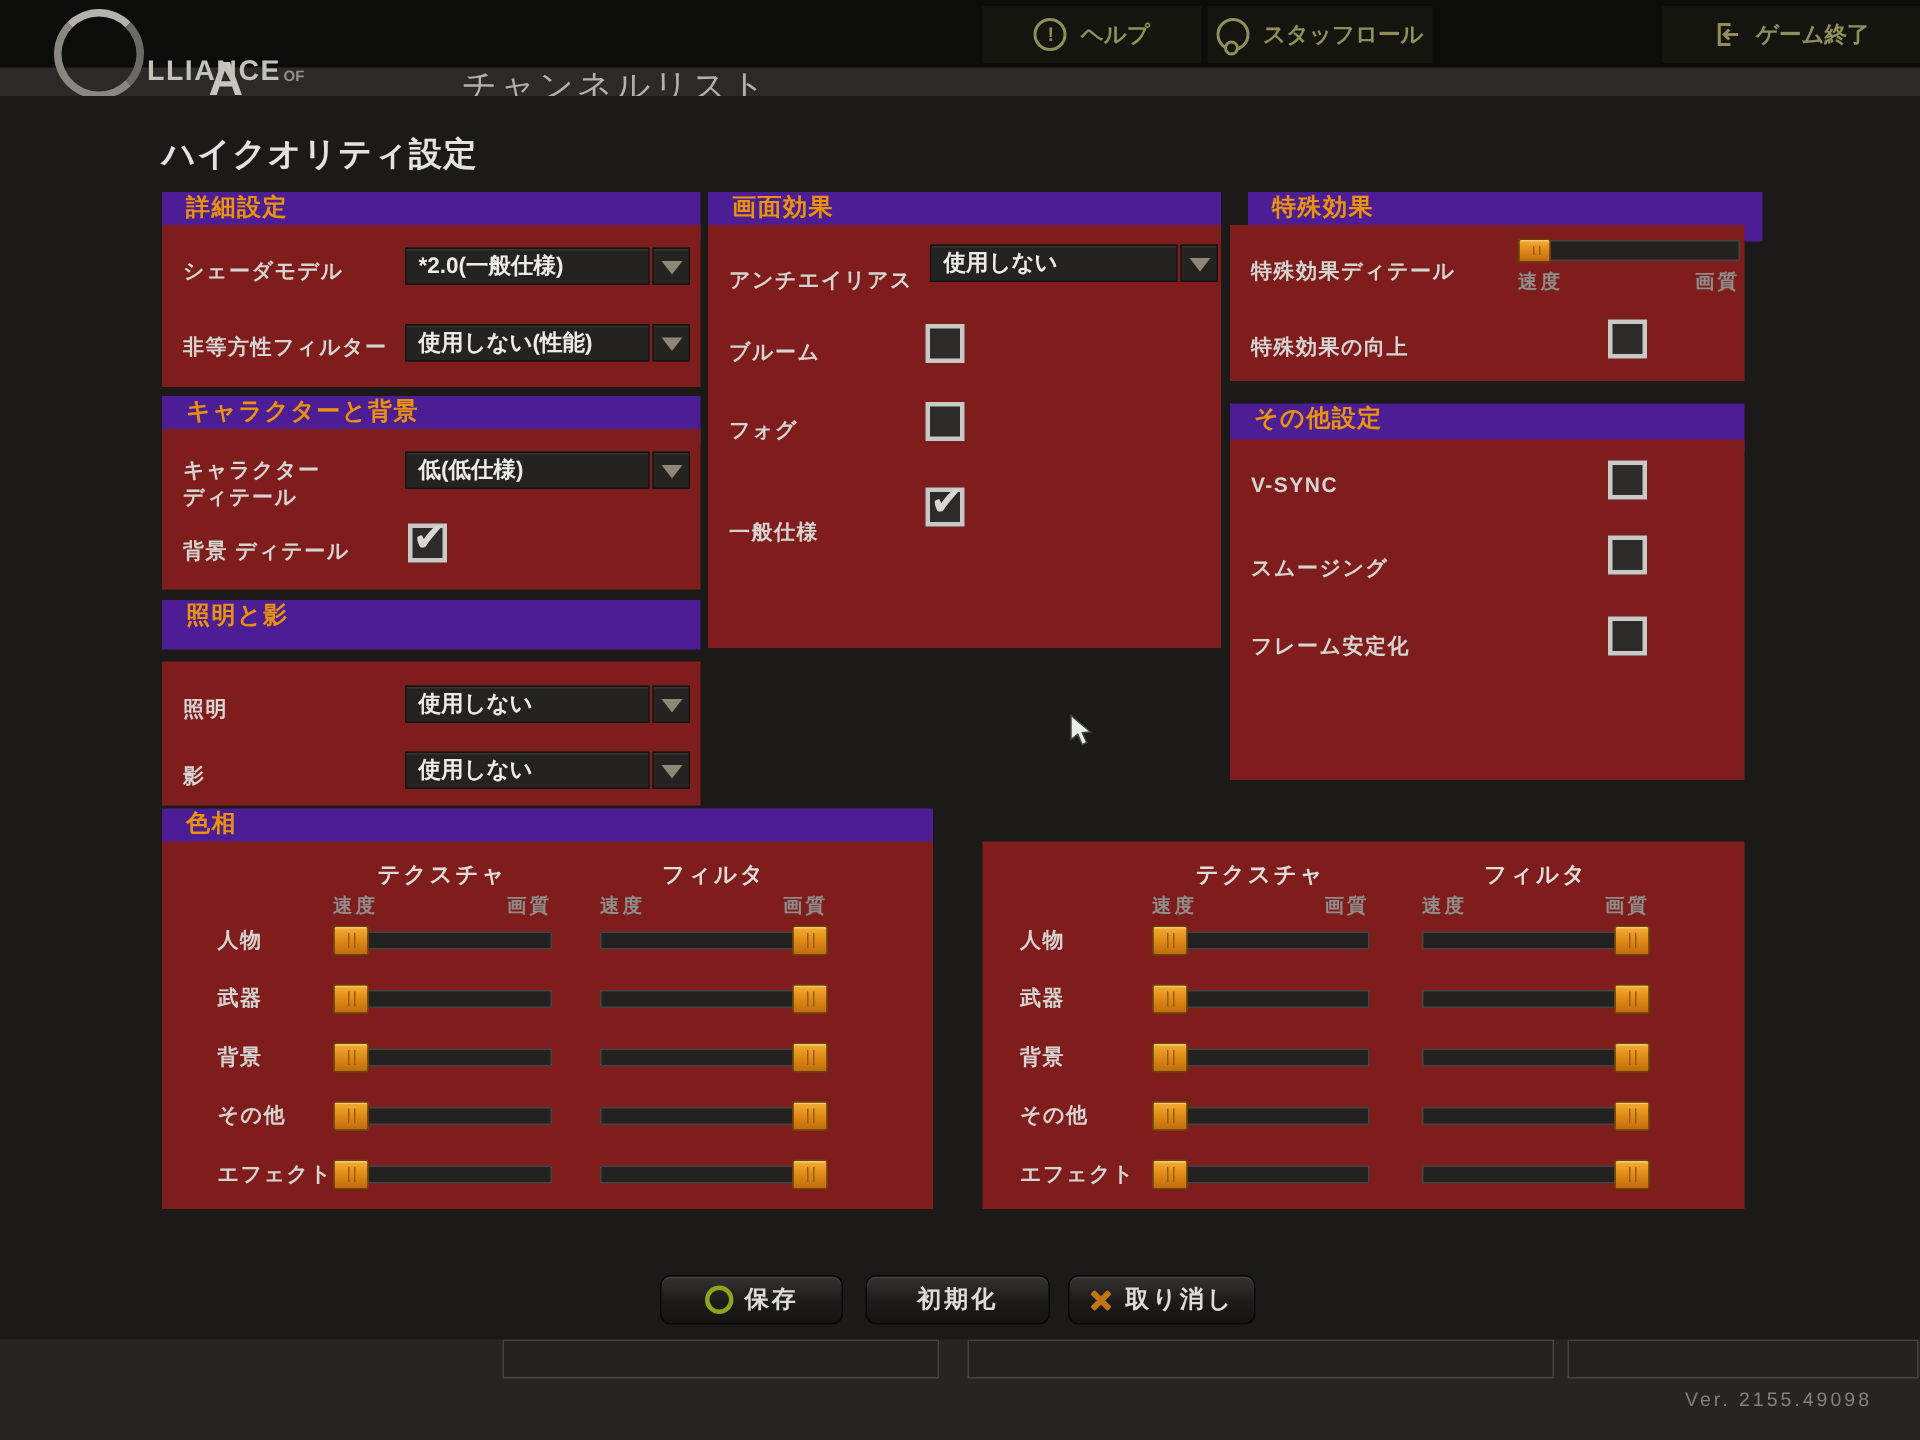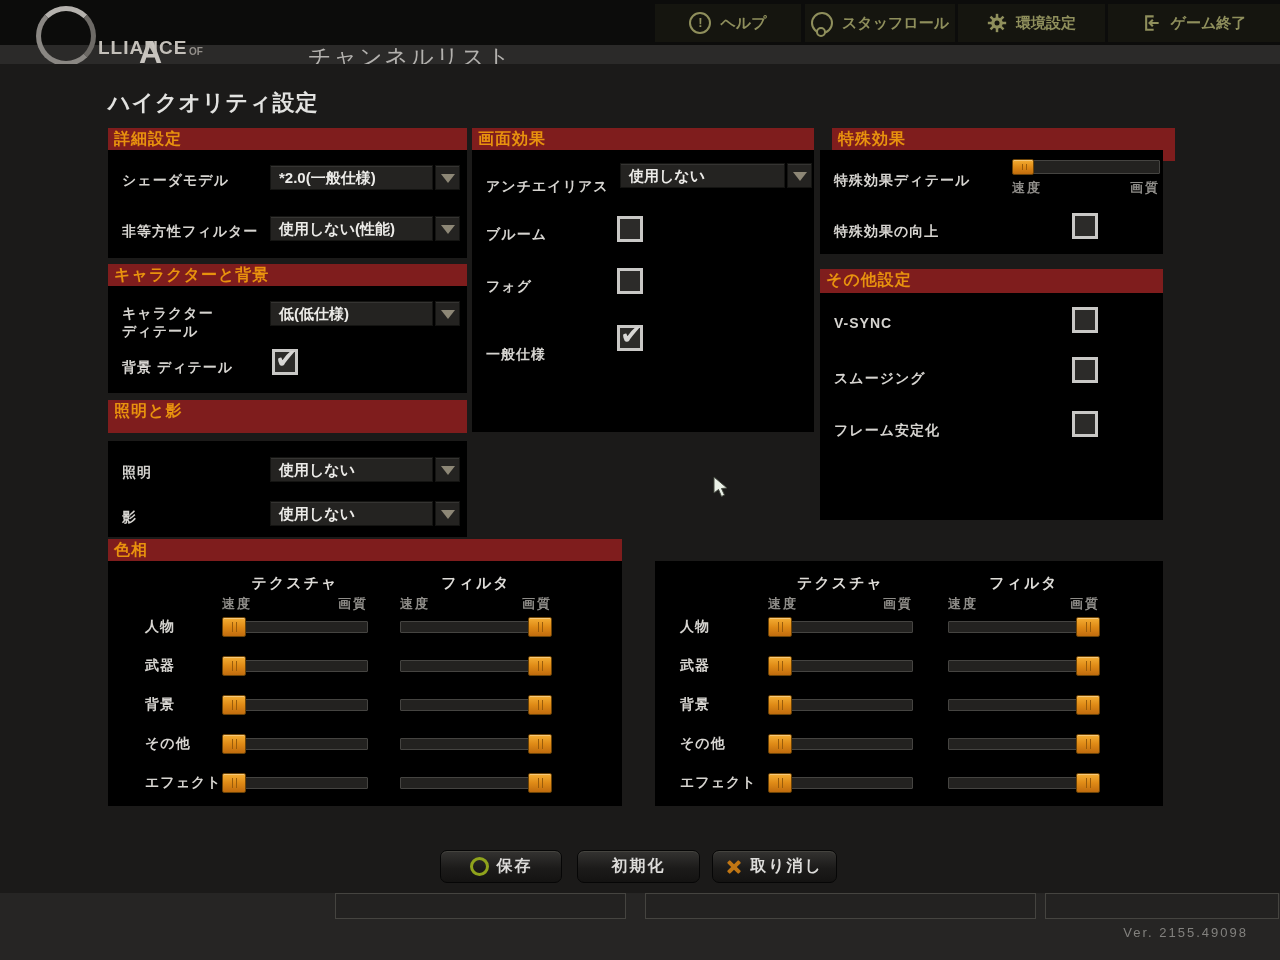--- a/index.html
+++ b/index.html
@@ -26,24 +26,24 @@
               color:#c4c0ba;letter-spacing:1px;z-index:2;}
   .brand-of{position:absolute;left:189px;top:46px;font-size:10px;font-weight:bold;color:#938f8a;z-index:2;}
   .pagetitle{position:absolute;left:308px;top:42px;font-size:23px;color:#b3b1ae;letter-spacing:2px;}
   .bottomstrip{position:absolute;left:0;top:893px;width:1280px;height:67px;background:#262524;}
   .fbox{position:absolute;top:893px;height:24px;border:1px solid #454440;background:#232221;}
   .version{position:absolute;right:32px;top:925px;font-size:13px;color:#82817e;letter-spacing:2px;}
 
   
   .overlay{position:absolute;left:0;top:64px;width:1280px;height:829px;background:#1b1a19;z-index:5;}
   .dlg-title{position:absolute;left:108px;top:24px;font-size:22px;font-weight:bold;color:#e2e2e0;letter-spacing:1px;}
-  .sechead{position:absolute;background:#7f1d1d;color:#e8920e;font-weight:bold;font-size:16px;
-           line-height:22px;height:33px;padding-left:6px;box-sizing:border-box;letter-spacing:1px;}
+  .sechead{position:absolute;background:#4c1d95;color:#e8920e;font-weight:bold;font-size:16px;
+           line-height:22px;height:33px;padding-left:16px;box-sizing:border-box;letter-spacing:1px;}
   .sechead .note{color:#e6e4e0;font-size:14px;font-weight:bold;letter-spacing:2px;margin-left:58px;}
-  .panel{position:absolute;background:#000000;}
+  .panel{position:absolute;background:#7f1d1d;}
   .lbl{position:absolute;font-size:14px;font-weight:bold;color:#d6d4d0;letter-spacing:1px;white-space:nowrap;}
 
   
   .drop{position:absolute;display:flex;height:25px;}
   .drop .val{flex:1;background:#242321;border:1px solid #141412;
              box-shadow:inset 0 1px 0 rgba(255,255,255,.08);color:#ecebe8;
              font-weight:bold;font-size:15px;line-height:23px;padding:0 8px;
              white-space:nowrap;overflow:hidden;box-sizing:border-box;}
   .drop .arr{width:25px;margin-left:2px;background:#242321;border:1px solid #141412;
              box-shadow:inset 0 1px 0 rgba(255,255,255,.08);display:flex;
@@ -92,39 +92,20 @@
 <div class="stage">
 
   <div class="topbar">
     <div class="menu" style="left:655px;width:146px;">
       <span class="mi-ring">!</span>
       <span>ヘルプ</span>
     </div>
     <div class="menu" style="left:805px;width:150px;">
       <span class="mi-ring staff"></span>
       <span>スタッフロール</span>
-    </div>
-    <div class="menu" style="left:958px;width:147px;">
-      <span style="display:flex;">
-        <svg width="20" height="20" viewBox="0 0 24 24">
-          <g fill="#8f8f5c">
-            <rect x="10.5" y="1" width="3" height="6"></rect>
-            <rect x="10.5" y="1" width="3" height="6" transform="rotate(45 12 12)"></rect>
-            <rect x="10.5" y="1" width="3" height="6" transform="rotate(90 12 12)"></rect>
-            <rect x="10.5" y="1" width="3" height="6" transform="rotate(135 12 12)"></rect>
-            <rect x="10.5" y="1" width="3" height="6" transform="rotate(180 12 12)"></rect>
-            <rect x="10.5" y="1" width="3" height="6" transform="rotate(225 12 12)"></rect>
-            <rect x="10.5" y="1" width="3" height="6" transform="rotate(270 12 12)"></rect>
-            <rect x="10.5" y="1" width="3" height="6" transform="rotate(315 12 12)"></rect>
-            <circle cx="12" cy="12" r="7"></circle>
-          </g>
-          <circle cx="12" cy="12" r="3" fill="#15150f"></circle>
-        </svg>
-      </span>
-      <span>環境設定</span>
     </div>
     <div class="menu" style="left:1108px;width:172px;">
       <span style="display:flex;">
         <svg width="20" height="20" viewBox="0 0 24 24">
           <path d="M14 4 H5 V20 H14" fill="none" stroke="#8f8f5c" stroke-width="2.5"></path>
           <path d="M20 12 H10 M13 8 L9 12 L13 16" fill="none" stroke="#8f8f5c" stroke-width="2.5"></path>
         </svg>
       </span>
       <span>ゲーム終了</span>
     </div>

